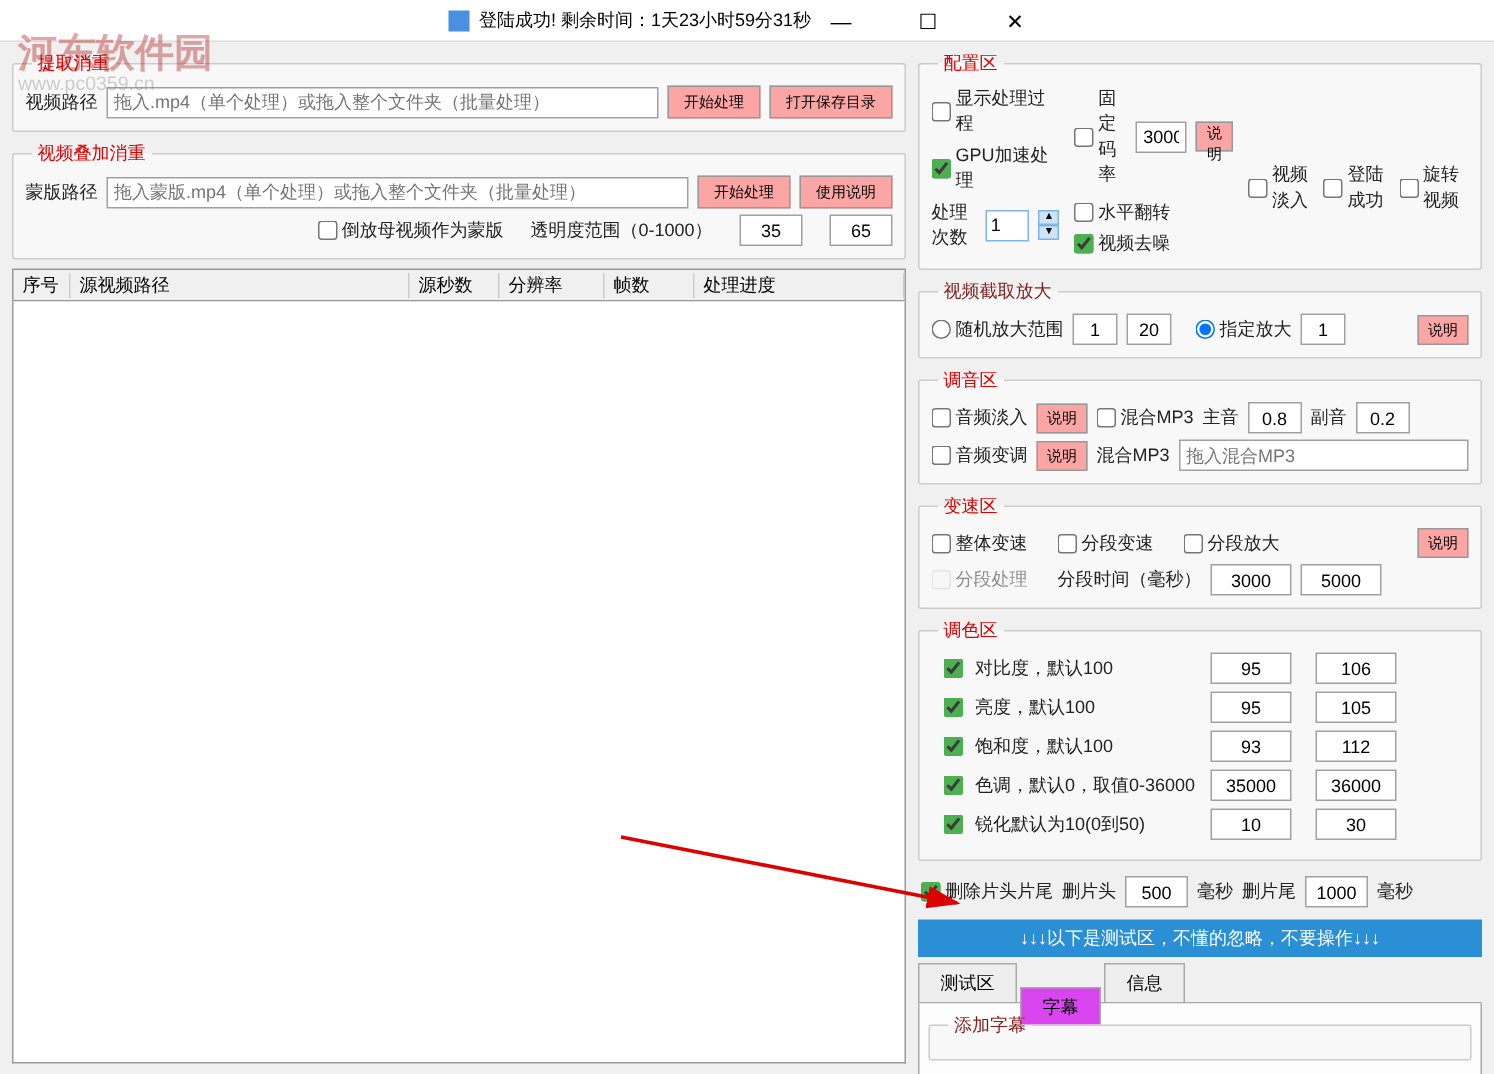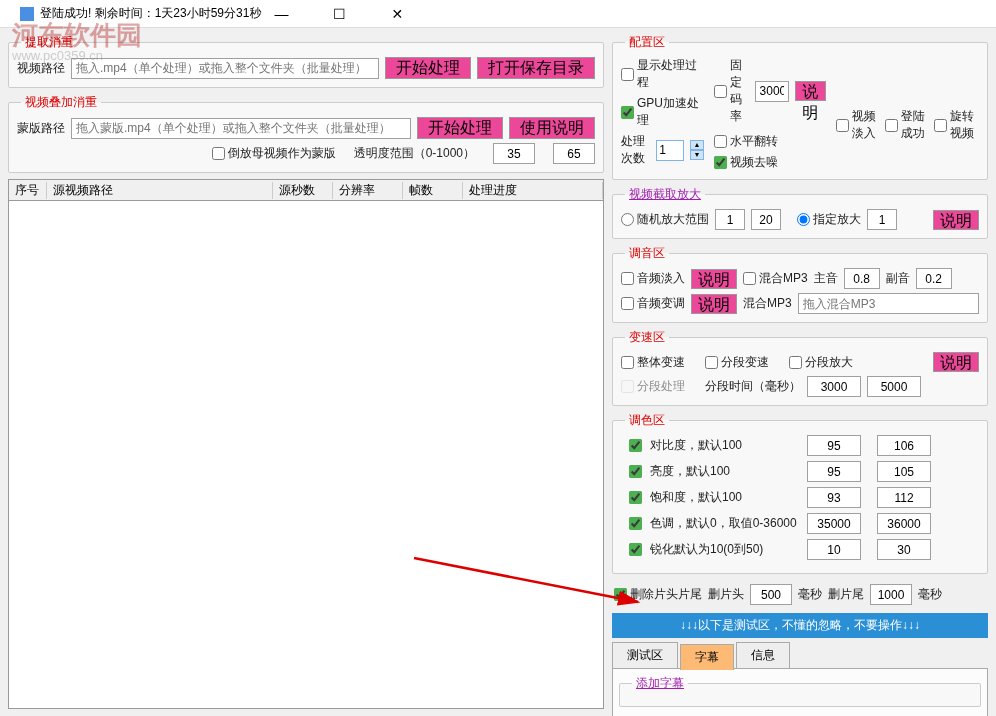--- a/index.html
+++ b/index.html
@@ -11,22 +11,22 @@
       height: 716px;
       overflow: hidden;
       position: relative;
     }
     .titlebar {
       height: 28px;
       background: #fff;
       border-bottom: 1px solid #ddd;
       display: flex;
       align-items: center;
-      padding: 0 20px;
-      justify-content: flex-start;
+      padding: 0 8px;
+      justify-content: center;
     }
     .titlebar-left { display: flex; align-items: center; gap: 6px; }
     .titlebar-icon { width: 14px; height: 14px; background: #4a90e2; display: inline-block; }
     .winbtns { display: flex; gap: 18px; }
     .winbtn { width: 40px; height: 24px; display: flex; align-items: center; justify-content: center; font-size: 14px; cursor: pointer; }
     .watermark {
       position: absolute;
       top: 18px;
       left: 12px;
       color: rgba(170,0,0,0.35);
@@ -54,37 +54,37 @@
       margin-bottom: 6px;
       background: #f8f8f8;
       position: relative;
     }
     legend {
       font-size: 12px;
       padding: 0 4px;
       margin-left: 4px;
     }
     legend.red { color: #d00; }
-    legend.normal { color: #a21caf; text-decoration: underline; }
+    legend.normal { color: #7f1d1d; }
     .row { display: flex; align-items: center; gap: 6px; margin-bottom: 4px; }
     .row:last-child { margin-bottom: 0; }
     label { font-size: 12px; color: #222; }
     input[type="text"] {
       height: 21px;
       border: 1px solid #a0a0a0;
       padding: 0 4px;
       font-size: 12px;
       background: #fff;
     }
     button, .btn {
       height: 22px;
       border: 1px solid #999;
-      background: #ec4899;
+      background: #fca5a5;
       padding: 0 10px;
-      font-size: 16px;
+      font-size: 10px;
       cursor: pointer;
     }
     .btn-sm { padding: 0 6px; height: 20px; }
     input[type="checkbox"], input[type="radio"] { margin-right: 3px; vertical-align: middle; }
     .chk { display: flex; align-items: center; }
     .chk.green input[type="checkbox"] { accent-color: #4CAF50; }
     
     .table-header {
       display: flex;
       border: 1px solid #999;
@@ -106,21 +106,21 @@
     .test-banner {
       background: #2a8fd4;
       color: #fff;
       text-align: center;
       padding: 4px 0;
       margin: 4px 0;
       font-size: 12px;
     }
     .tabs { display: flex; border-bottom: 1px solid #aaa; margin-top: 4px; }
     .tab { padding: 4px 14px; border: 1px solid #aaa; border-bottom: none; margin-right: 2px; background: #eee; cursor: pointer; font-size: 12px; }
-    .tab.active { background: #fdba74; position: relative; top: 2px; }
+    .tab.active { background: #d946ef; position: relative; top: 16px; }
     .tab-content { border: 1px solid #aaa; border-top: none; padding: 6px; background: #fcfcfc; }
     .arrow {
       position: absolute;
       top: 554px;
       left: 410px;
       width: 238px;
       height: 55px;
       pointer-events: none;
       z-index: 50;
     }

